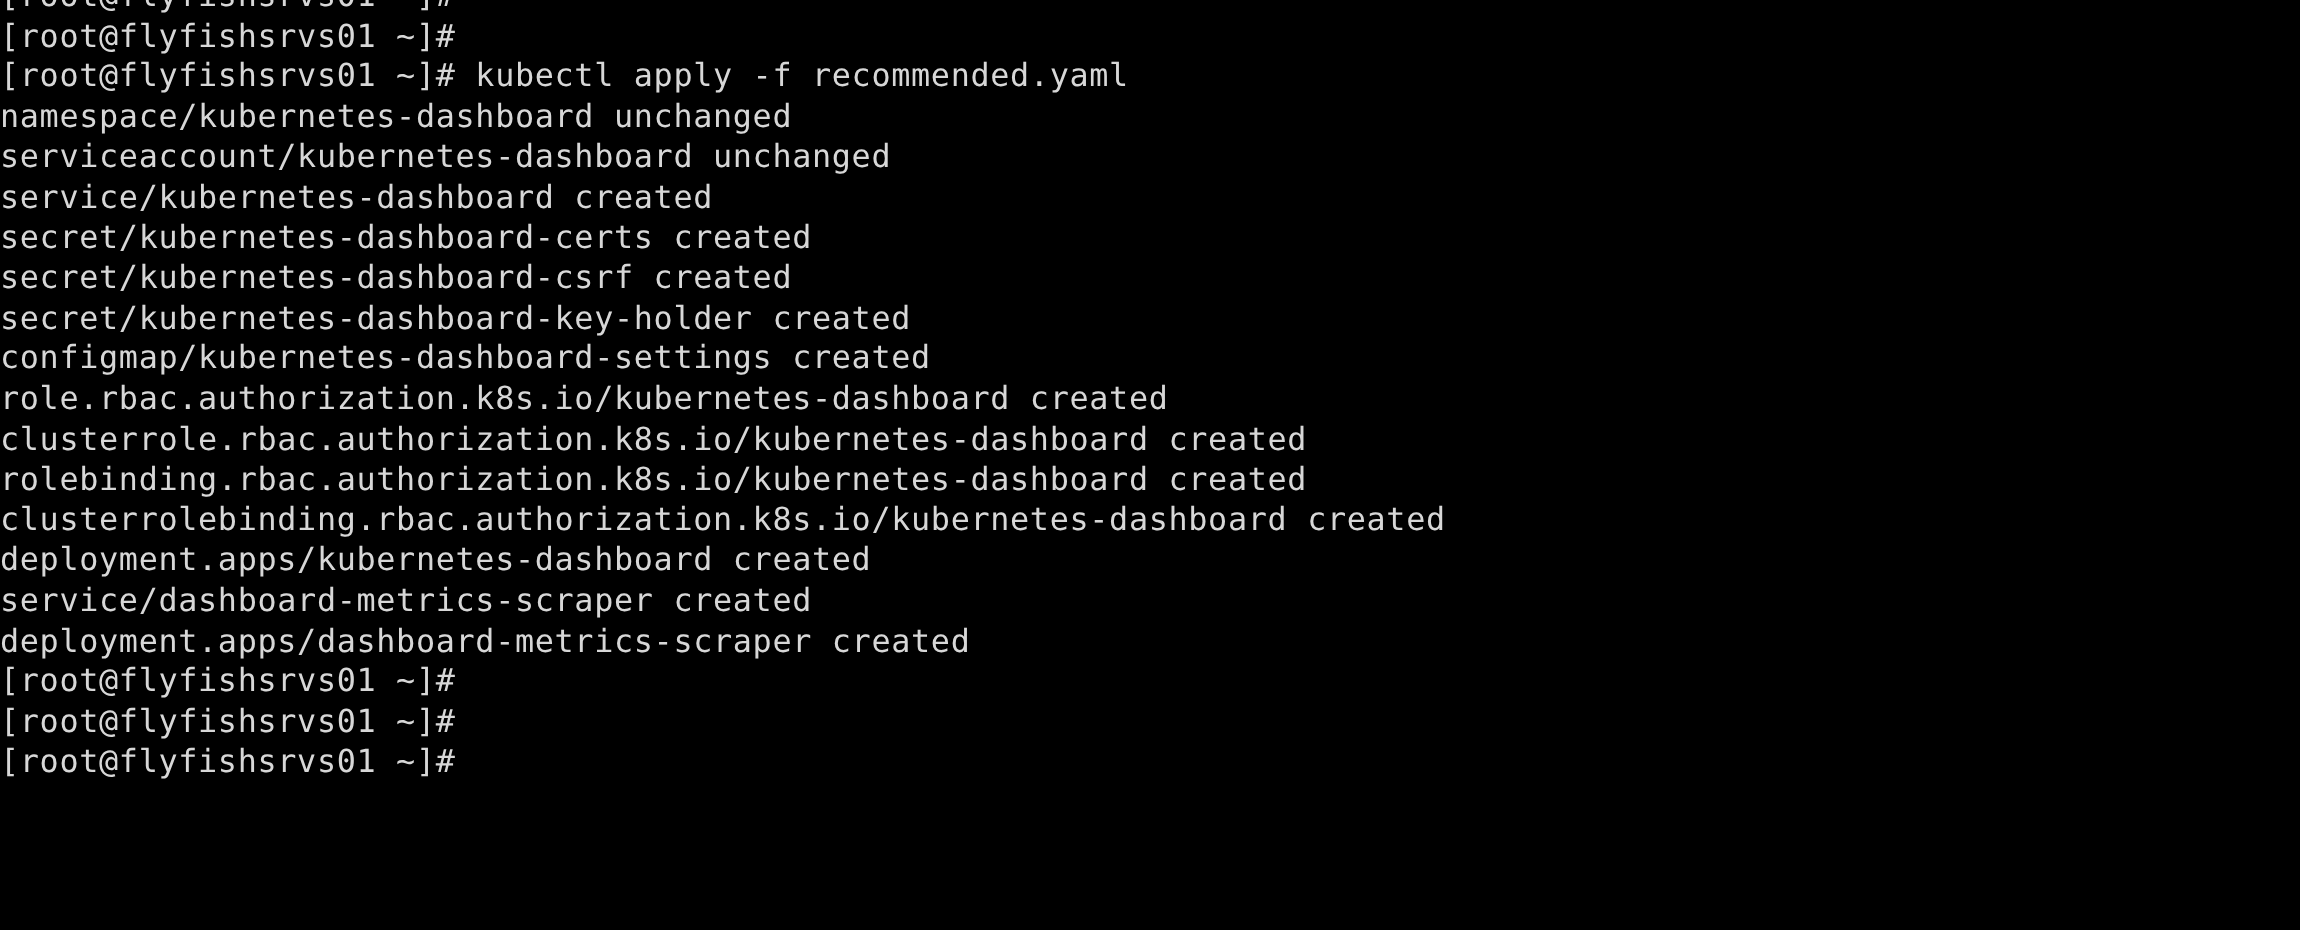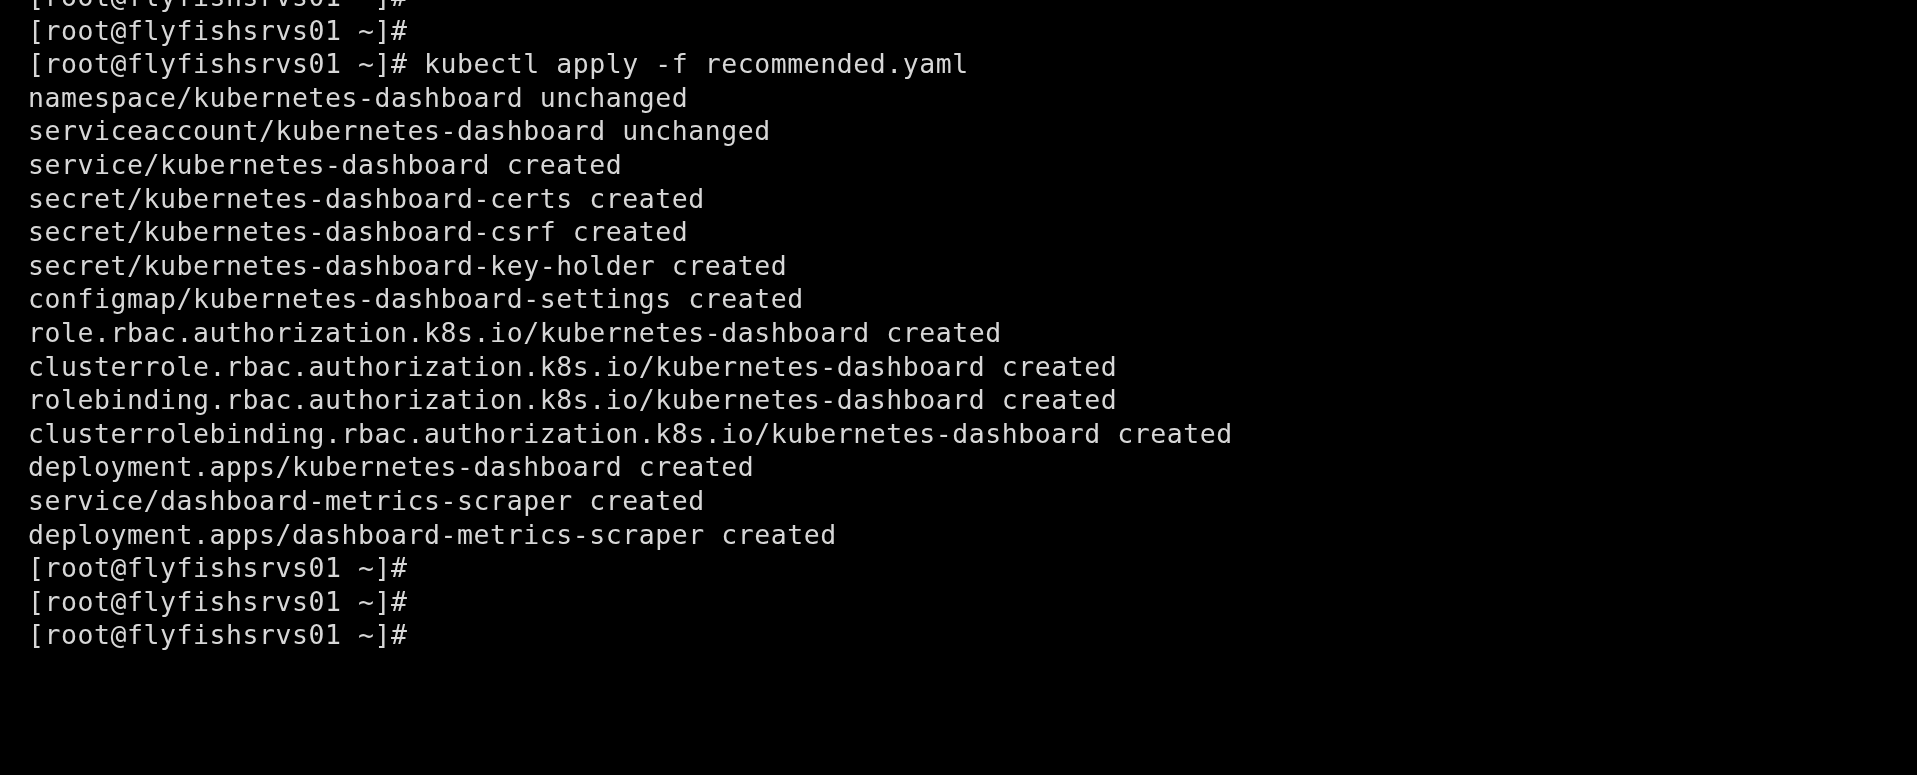--- a/index.html
+++ b/index.html
@@ -33,21 +33,20 @@
     color: #d7d7d7;
     white-space: pre;
     -webkit-font-smoothing: none;
     font-smooth: never;
   }
   .term-line {
     display: block;
     height: 33.6px;
     white-space: pre;
     color: #d7d7d7;
-    margin-left: 28px;
   }
 </style>
 </head>
 <body style="background: rgb(0, 0, 0);">
 
 <div id="terminal-screen" style="background: rgb(0, 0, 0);">
   <div id="terminal-output" style="color: rgb(215, 215, 215);"><span class="term-line">[root@flyfishsrvs01 ~]#</span><span class="term-line">[root@flyfishsrvs01 ~]#</span><span class="term-line">[root@flyfishsrvs01 ~]# kubectl apply -f recommended.yaml</span><span class="term-line">namespace/kubernetes-dashboard unchanged</span><span class="term-line">serviceaccount/kubernetes-dashboard unchanged</span><span class="term-line">service/kubernetes-dashboard created</span><span class="term-line">secret/kubernetes-dashboard-certs created</span><span class="term-line">secret/kubernetes-dashboard-csrf created</span><span class="term-line">secret/kubernetes-dashboard-key-holder created</span><span class="term-line">configmap/kubernetes-dashboard-settings created</span><span class="term-line">role.rbac.authorization.k8s.io/kubernetes-dashboard created</span><span class="term-line">clusterrole.rbac.authorization.k8s.io/kubernetes-dashboard created</span><span class="term-line">rolebinding.rbac.authorization.k8s.io/kubernetes-dashboard created</span><span class="term-line">clusterrolebinding.rbac.authorization.k8s.io/kubernetes-dashboard created</span><span class="term-line">deployment.apps/kubernetes-dashboard created</span><span class="term-line">service/dashboard-metrics-scraper created</span><span class="term-line">deployment.apps/dashboard-metrics-scraper created</span><span class="term-line">[root@flyfishsrvs01 ~]#</span><span class="term-line">[root@flyfishsrvs01 ~]#</span><span class="term-line">[root@flyfishsrvs01 ~]#</span></div>
 </div>
 
 </body></html>

